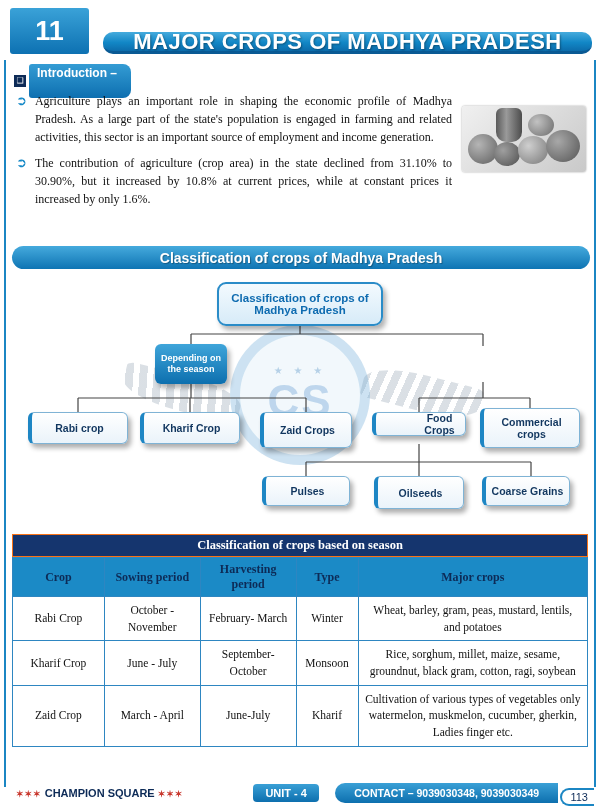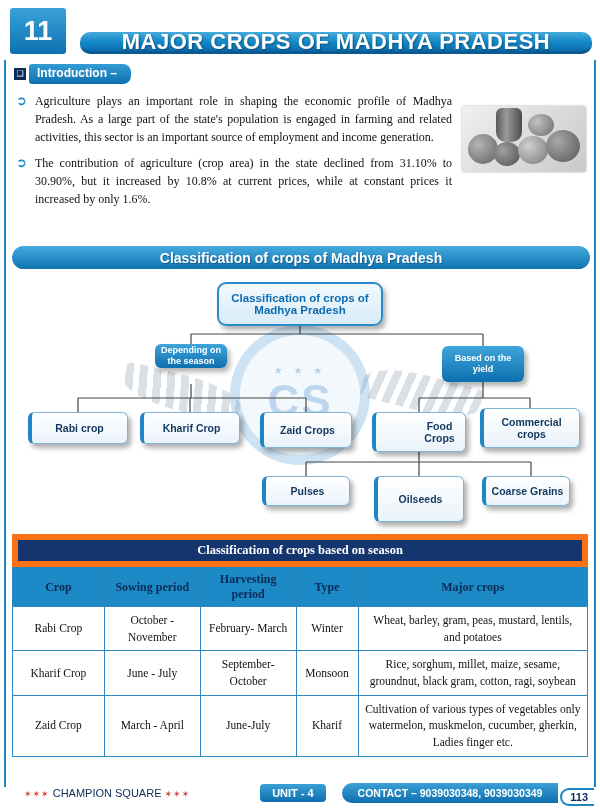--- a/index.html
+++ b/index.html
@@ -7,35 +7,35 @@
   body { width:600px; height:811px; font-family:"Liberation Serif", serif; color:#111; }
   .page { position:relative; width:600px; height:811px; overflow:hidden; background:#fff; }
 
   
   .edge { position:absolute; top:60px; bottom:24px; width:2px; background:#1b86c3; }
   .edge.left { left:4px; }
   .edge.right { right:4px; }
 
   
   header { position:absolute; top:8px; left:10px; right:8px; height:46px; display:flex; align-items:stretch; }
-  .chapter-box { position:relative; width:56px; background:linear-gradient(180deg,#3aa2d8,#0d71b2); color:#fff;
+  .chapter-box { position:relative; width:79px; background:linear-gradient(180deg,#3aa2d8,#0d71b2); color:#fff;
     font-family:"Liberation Sans",sans-serif; font-weight:bold; font-size:27px; display:flex; align-items:center;
     justify-content:center; border-radius:3px; }
   .chapter-box::after { content:""; position:absolute; left:-5px; bottom:-5px; width:11px; height:11px; background:#0d2b57; z-index:-1; }
   .title-banner { flex:1; margin-left:14px; background:linear-gradient(180deg,#46abdd 0%,#1287c6 55%,#0c6cab 100%);
     border-radius:10px; border-bottom:3px solid #0a5a94; color:#fff; font-family:"Liberation Sans",sans-serif;
     font-weight:bold; font-size:22px; letter-spacing:.5px; display:flex; align-items:center; justify-content:center;
     text-shadow:1px 1px 2px rgba(0,0,0,.35);margin-top:24px; }
 
   
   .intro-label-row { position:absolute; top:64px; left:14px; display:flex; align-items:center; }
   .intro-square-icon { width:12px; height:12px; background:#0d2b57; color:#fff; font-size:8px; line-height:12px;
     text-align:center; margin-right:3px; font-family:"Liberation Sans",sans-serif; }
   .intro-label { background:linear-gradient(180deg,#349cd4,#0d6fb0); color:#fff; font-family:"Liberation Sans",sans-serif;
-    font-weight:bold; font-size:12px; padding:2px 14px 4px 8px; border-radius:3px 8px 8px 3px; }
+    font-weight:bold; font-size:12px; padding:2px 14px 18px 8px; border-radius:3px 8px 8px 3px; }
 
   .intro-content { position:absolute; top:92px; left:16px; right:14px; font-size:12px; line-height:1.5; text-align:justify; }
   .crops-photo { float:right; width:124px; height:66px; margin:14px 0 6px 10px; border-radius:3px;
     background:linear-gradient(135deg,#f0f0f0,#c9c9c9); position:relative; overflow:hidden; box-shadow:0 0 2px #999; }
   .sack { position:absolute; border-radius:50%; }
   .sack.cyl { left:34px; top:2px; width:26px; height:34px; border-radius:6px 6px 10px 10px;
     background:linear-gradient(90deg,#5a5a5a,#9a9a9a 40%,#4c4c4c); }
   .s1 { left:6px; top:28px; width:30px; height:30px; background:radial-gradient(circle at 35% 35%,#b5b5b5,#5e5e5e); }
   .s2 { left:32px; top:36px; width:26px; height:24px; background:radial-gradient(circle at 35% 35%,#9f9f9f,#4f4f4f); }
   .s3 { left:56px; top:30px; width:30px; height:28px; background:radial-gradient(circle at 35% 35%,#cfcfcf,#777); }
@@ -66,53 +66,53 @@
   .wing.left  { left:110px; transform:rotate(14deg) scaleX(-1); }
   .wing.right { left:350px; transform:rotate(14deg); }
 
   .fc-box { position:absolute; display:flex; align-items:center; justify-content:center; text-align:center;
     font-family:"Liberation Sans",sans-serif; font-weight:bold; border-radius:6px; }
   .fc-root { left:205px; top:2px; width:166px; height:44px; padding:2px 6px;
     background:linear-gradient(180deg,#f3fafe,#d7ebf8); border:2px solid #2a8cc8; color:#0e6bb0; font-size:11.5px;
     box-shadow:3px 4px 5px rgba(0,0,0,.3); border-radius:9px; }
   .fc-branch { background:linear-gradient(180deg,#3fa5da,#0d6fae); color:#fff; font-size:9px; line-height:1.25;
     box-shadow:3px 4px 5px rgba(0,0,0,.3); padding:2px 4px; }
-  .fc-branch.season { left:143px; top:64px; width:72px; height:24px; }
+  .fc-branch.season { left:143px; top:64px; width:72px; height:40px; }
   .fc-branch.yield  { left:430px; top:66px; width:82px; height:36px; }
   .fc-leaf { background:linear-gradient(180deg,#ffffff,#eaf3fa); border:1px solid #7fb3d5; border-left:4px solid #1e86c4;
     color:#11365f; font-size:10.5px; box-shadow:3px 4px 5px rgba(0,0,0,.32); padding:1px 3px; }
   .rabi   { left:16px;  top:132px; width:100px; height:32px; }
   .kharif { left:128px; top:132px; width:100px; height:32px; }
   .zaid   { left:248px; top:132px; width:92px;  height:36px; }
-  .food   { left:360px; top:132px; width:94px;  height:40px;padding-left:41px; }
+  .food   { left:360px; top:132px; width:94px;  height:24px;padding-left:41px; }
   .commercial { left:468px; top:128px; width:100px; height:40px; }
   .pulses   { left:250px; top:196px; width:88px; height:30px; }
-  .oilseeds { left:362px; top:196px; width:90px; height:46px; }
+  .oilseeds { left:362px; top:196px; width:90px; height:33px; }
   .coarse   { left:470px; top:196px; width:88px; height:30px; }
 
   
   .season-table-wrap { position:absolute; top:534px; left:12px; width:576px; }
   table { width:100%; border-collapse:collapse; }
   caption.table-title { background:#15356e; color:#fff; font-family:"Liberation Serif",serif; font-weight:bold;
-    font-size:12.5px; padding:3px 0; border:6px solid #f97316; }
+    font-size:12.5px; padding:3px 0; border:1px solid #f97316; }
   th { background:#1b8ac6; color:#0d2b57; font-family:"Liberation Serif",serif; font-weight:bold; font-size:12px;
     padding:4px 3px; border:1px solid #2e86c1; }
   td { font-size:11.5px; text-align:center; vertical-align:middle; padding:5px 6px; border:1px solid #2e86c1; line-height:1.45; }
   col.c1{width:92px;} col.c2{width:96px;} col.c3{width:96px;} col.c4{width:62px;} col.c5{width:230px;}
 
   
   footer { position:absolute; left:0; right:0; bottom:6px; height:24px; display:flex; align-items:center;
     font-family:"Liberation Sans",sans-serif; }
-  .brand { margin-left:24px; font-weight:normal; font-size:11px; color:#0d2b57; white-space:nowrap; }
+  .brand { margin-left:16px; font-weight:bold; font-size:11px; color:#0d2b57; white-space:nowrap; }
   .brand .stars { color:#c8372d; font-size:9px; letter-spacing:1px; }
   .unit-box { margin-left:70px; background:linear-gradient(180deg,#3aa0d6,#0d6fae); color:#fff; font-weight:bold;
     font-size:11px; padding:3px 12px; border-radius:4px; white-space:nowrap; }
   .contact-banner { margin-left:16px; flex:1; background:linear-gradient(180deg,#3aa0d6,#0d6fae); color:#fff;
     font-weight:bold; font-size:10.5px; padding:4px 0; border-radius:10px 0 0 10px; text-align:center; white-space:nowrap; }
-  .page-num { margin:8px 6px 0 2px; font-weight:bold; font-size:11px; color:#0d2b57; border:2px solid #1b86c3;
+  .page-num { margin:8px 6px 0 2px; font-weight:normal; font-size:11px; color:#0d2b57; border:2px solid #1b86c3;
     border-right:none; border-radius:12px 0 0 12px; padding:1px 6px 1px 8px; background:#fff; }
 </style>
 </head>
 <body>
 
 <div class="page">
 
   <div class="edge left"></div>
   <div class="edge right"></div>
 
@@ -157,21 +157,20 @@
 
     <svg class="connectors" width="576" height="242" viewBox="0 0 576 242">
       <path d="M288 46 V54 M179 54 H471 M179 54 V64 M471 54 V66" stroke="#444" stroke-width="1.2" fill="none"></path>
       <path d="M179 104 V118 M66 118 H294 M66 118 V132 M178 118 V132 M294 118 V132" stroke="#444" stroke-width="1.2" fill="none"></path>
       <path d="M471 102 V118 M407 118 H518 M407 118 V132 M518 118 V128" stroke="#444" stroke-width="1.2" fill="none"></path>
       <path d="M407 164 V182 M294 182 H519 M294 182 V196 M407 182 V196 M519 182 V196" stroke="#444" stroke-width="1.2" fill="none"></path>
     </svg>
 
     <div class="fc-box fc-root">Classification of crops of Madhya Pradesh</div>
     <div class="fc-box fc-branch season">Depending on the season</div>
-    <div class="fc-box fc-branch yield">Based on the yield</div>
     <div class="fc-box fc-leaf rabi">Rabi crop</div>
     <div class="fc-box fc-leaf kharif">Kharif Crop</div>
     <div class="fc-box fc-leaf zaid">Zaid Crops</div>
     <div class="fc-box fc-leaf food">Food Crops</div>
     <div class="fc-box fc-leaf commercial">Commercial crops</div>
     <div class="fc-box fc-leaf pulses">Pulses</div>
     <div class="fc-box fc-leaf oilseeds">Oilseeds</div>
     <div class="fc-box fc-leaf coarse">Coarse Grains</div>
   </div>
 

